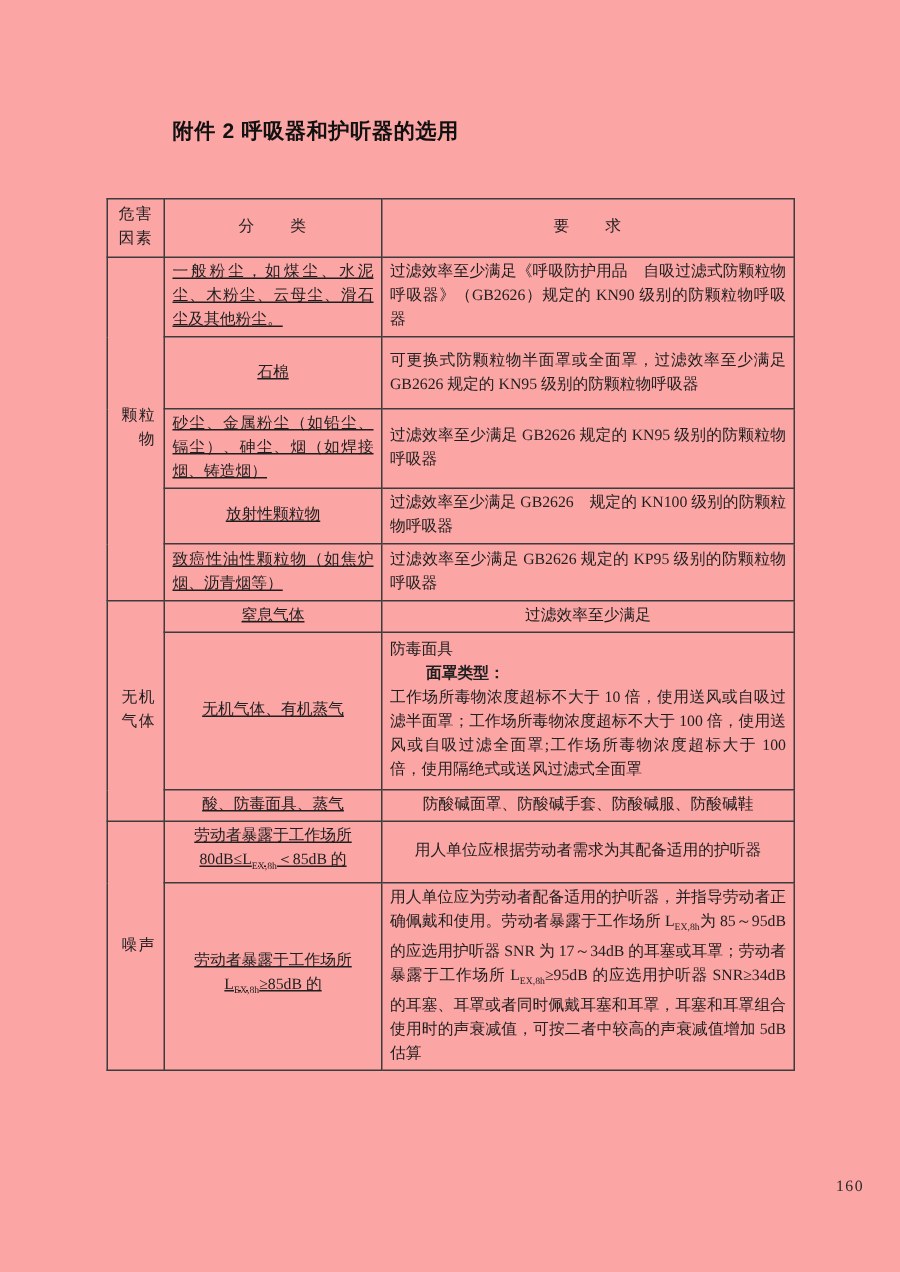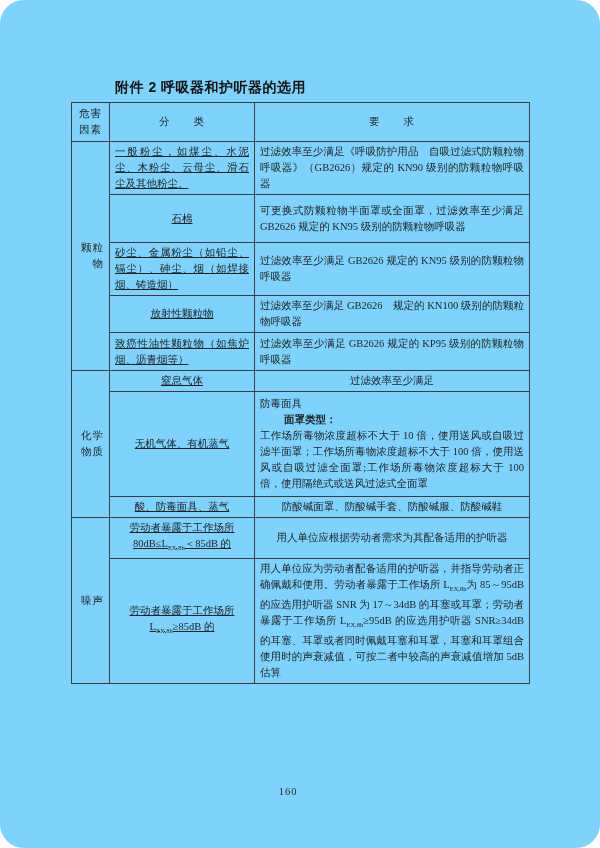--- a/index.html
+++ b/index.html
@@ -4,28 +4,28 @@
 <style>
   html,body{margin:0;padding:0;}
   body{
     width:600px;height:848px;
     background:#ffffff;
     font-family:"Liberation Serif","DejaVu Serif",serif;
     color:#1f1f1f;
     position:relative;
     overflow:hidden;
   }
-  .page{position:absolute;left:0;top:0;width:600px;height:848px;background:#7dd3fc;border-radius:24px;}
+  .page{position:absolute;left:0;top:0;width:600px;height:848px;background:#fca5a5;}
   .doc-title{
     position:absolute;left:115px;top:79px;
     font-family:"Liberation Sans","DejaVu Sans",sans-serif;
     font-weight:bold;font-size:14px;letter-spacing:0.5px;color:#111;
   }
   table.main{
-    position:absolute;left:71px;top:102px;
+    position:absolute;left:71px;top:132px;
     width:458px;
     border-collapse:collapse;table-layout:fixed;
     font-size:10.5px;line-height:16px;
   }
   table.main td,table.main th{
     border:1px solid #3c3c3c;
     padding:2px 5px;
     vertical-align:middle;
     font-weight:normal;
     word-break:break-word;
@@ -40,21 +40,21 @@
     padding:2px 3px;
     letter-spacing:1px;
   }
   td.category{text-align:justify;text-decoration:underline;}
   td.req{text-align:justify;}
   td.single{text-align:center;}
   .sub{font-size:6.5px;vertical-align:sub;letter-spacing:0;}
   .bold{font-weight:bold;padding-left:24px;}
   .page-number{
     position:absolute;left:0;top:786px;width:576px;
-    text-align:center;font-size:10.5px;color:#2a2a2a;letter-spacing:1px;
+    text-align:right;font-size:10.5px;color:#2a2a2a;letter-spacing:1px;
   }
 </style>
 </head>
 <body>
 
 <div class="page">
 
   <div class="doc-title">附件 2 呼吸器和护听器的选用</div>
 
   <table class="main">
@@ -86,21 +86,21 @@
       <tr style="height:35px;">
         <td class="category single">放射性颗粒物</td>
         <td class="req">过滤效率至少满足 GB2626　规定的 KN100 级别的防颗粒物呼吸器</td>
       </tr>
       <tr style="height:38px;">
         <td class="category">致癌性油性颗粒物（如焦炉烟、沥青烟等）</td>
         <td class="req">过滤效率至少满足 GB2626 规定的 KP95 级别的防颗粒物呼吸器</td>
       </tr>
 
       <tr style="height:16px;">
-        <td class="hazard" rowspan="3">化学物质</td>
+        <td class="hazard" rowspan="3">无机气体</td>
         <td class="category single">窒息气体</td>
         <td class="req single">过滤效率至少满足</td>
       </tr>
       <tr style="height:105px;">
         <td class="category single">无机气体、有机蒸气</td>
         <td class="req"><span>防毒面具</span><br><span class="bold">面罩类型：</span><br><span>工作场所毒物浓度超标不大于 10 倍，使用送风或自吸过滤半面罩；工作场所毒物浓度超标不大于 100 倍，使用送风或自吸过滤全面罩;工作场所毒物浓度超标大于 100 倍，使用隔绝式或送风过滤式全面罩</span></td>
       </tr>
       <tr style="height:15px;">
         <td class="category single">酸、防毒面具、蒸气</td>
         <td class="req single">防酸碱面罩、防酸碱手套、防酸碱服、防酸碱鞋</td>

